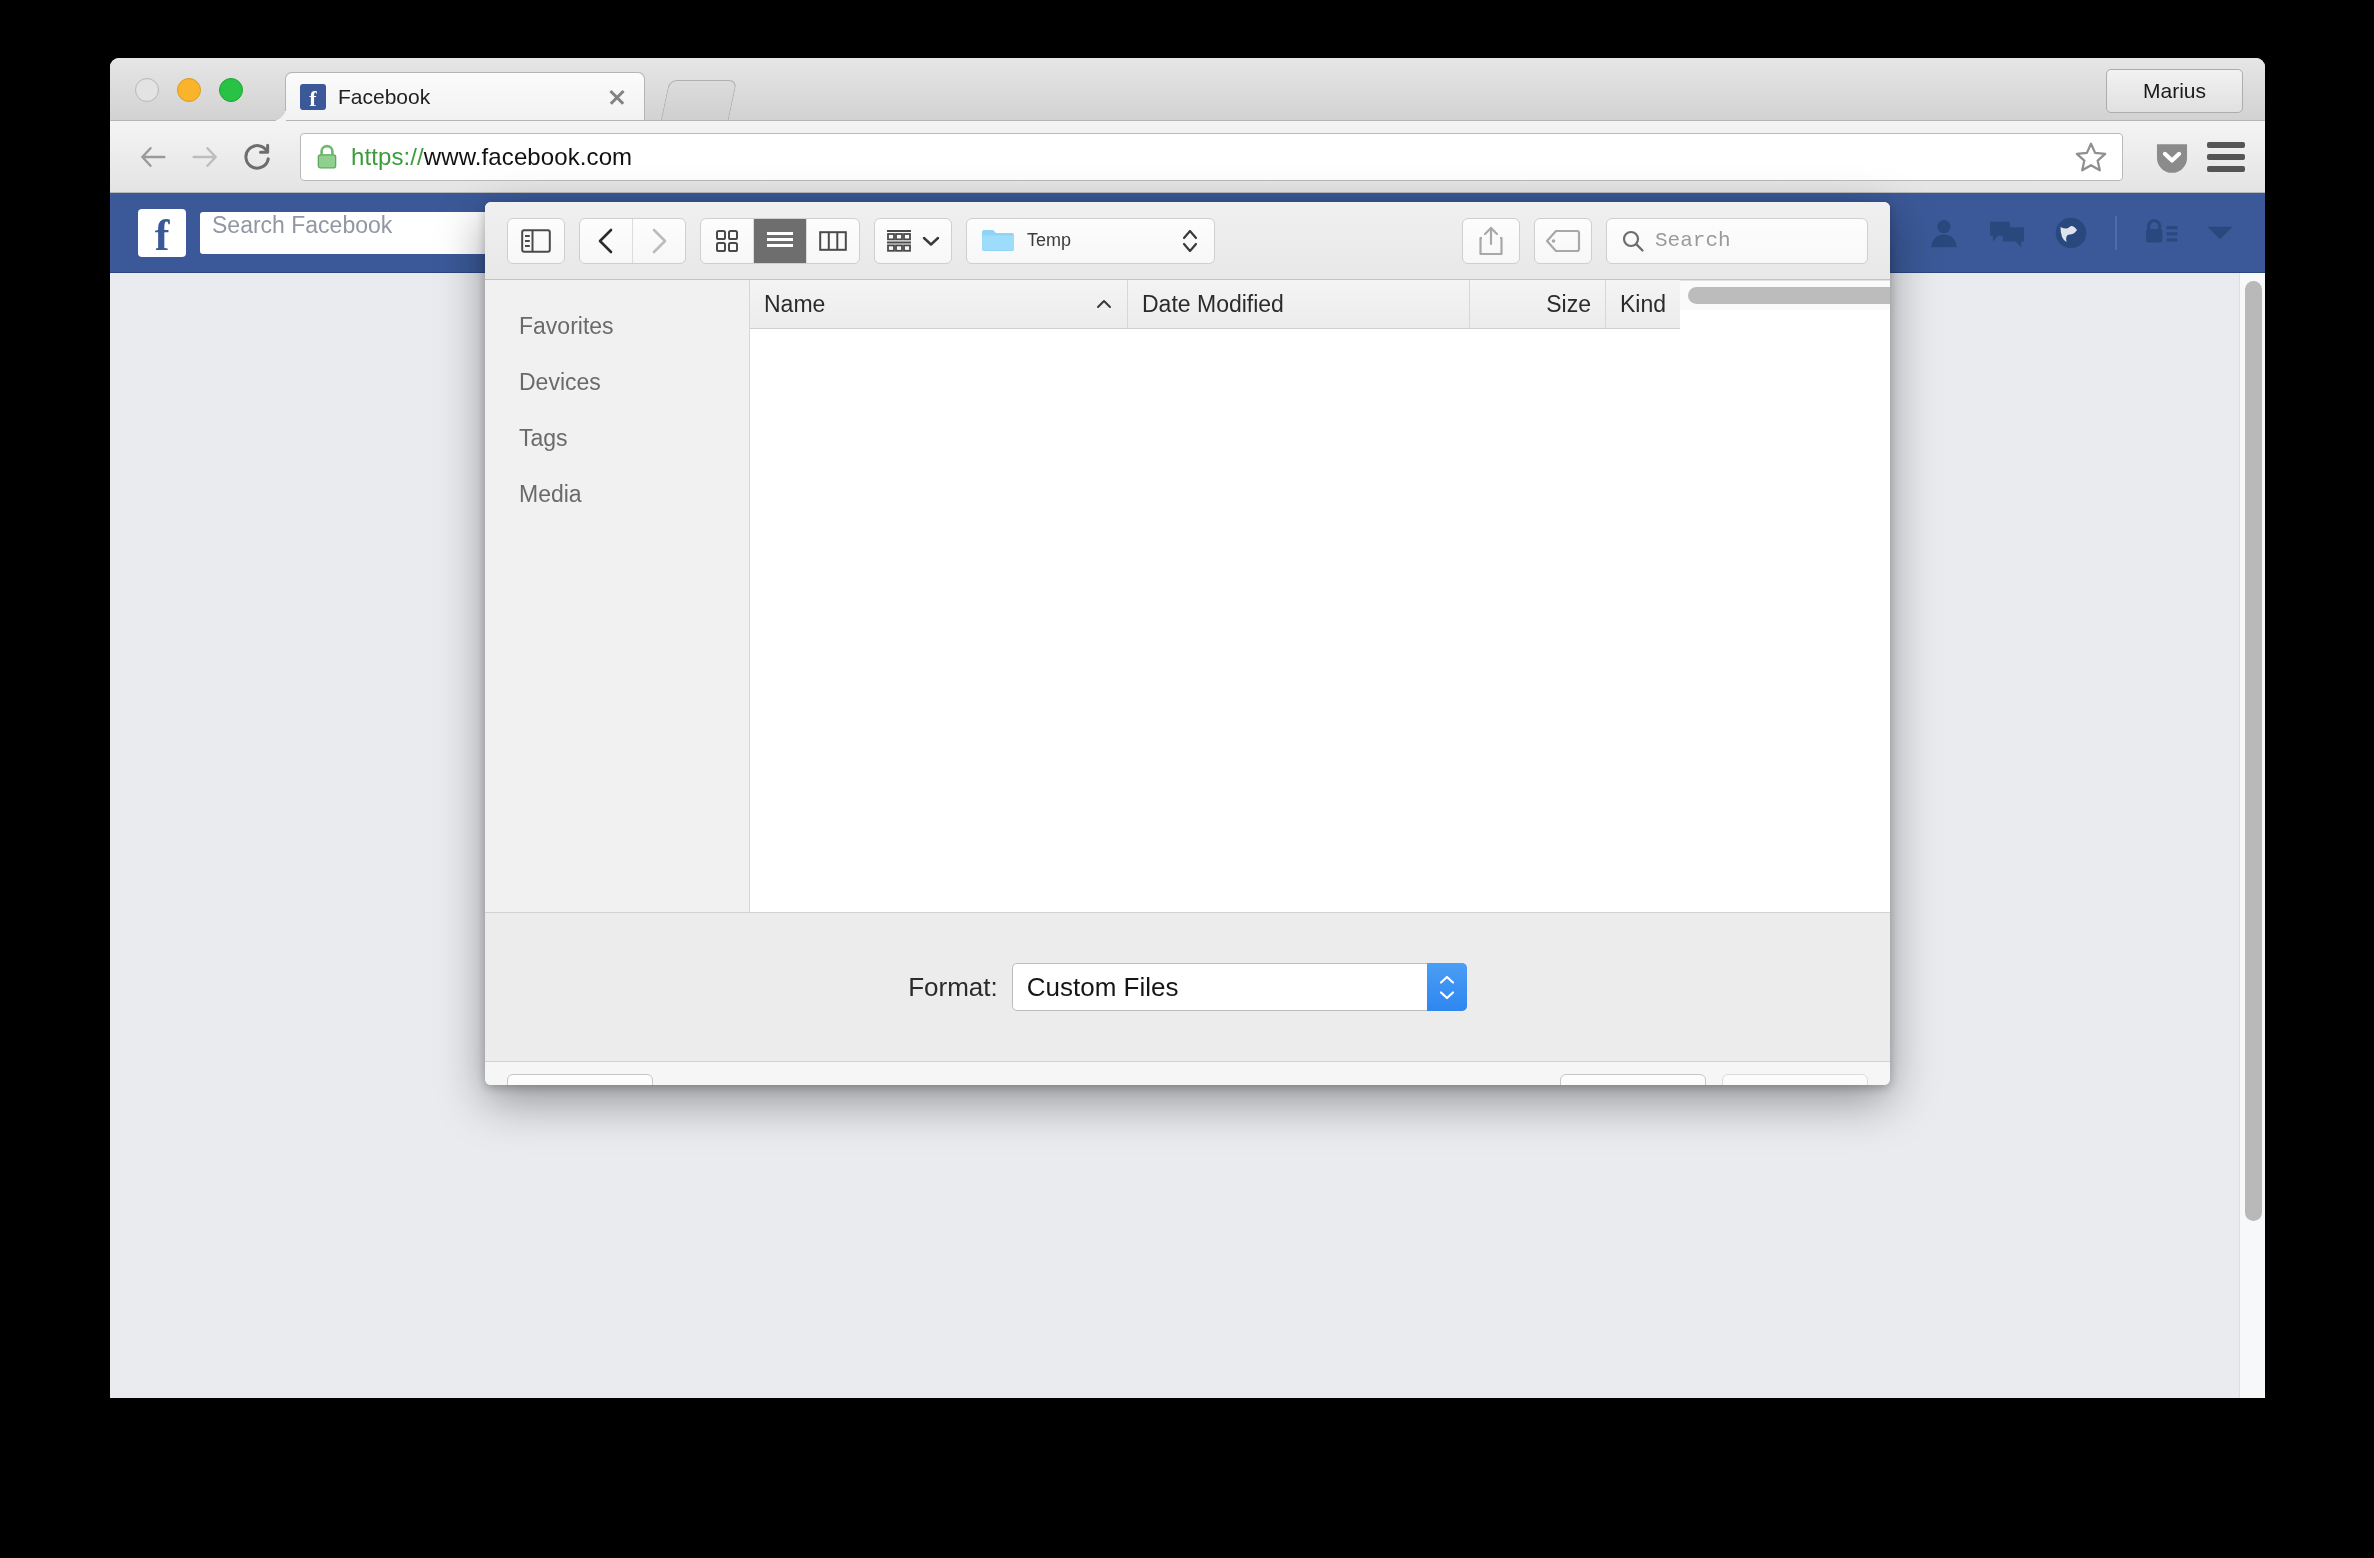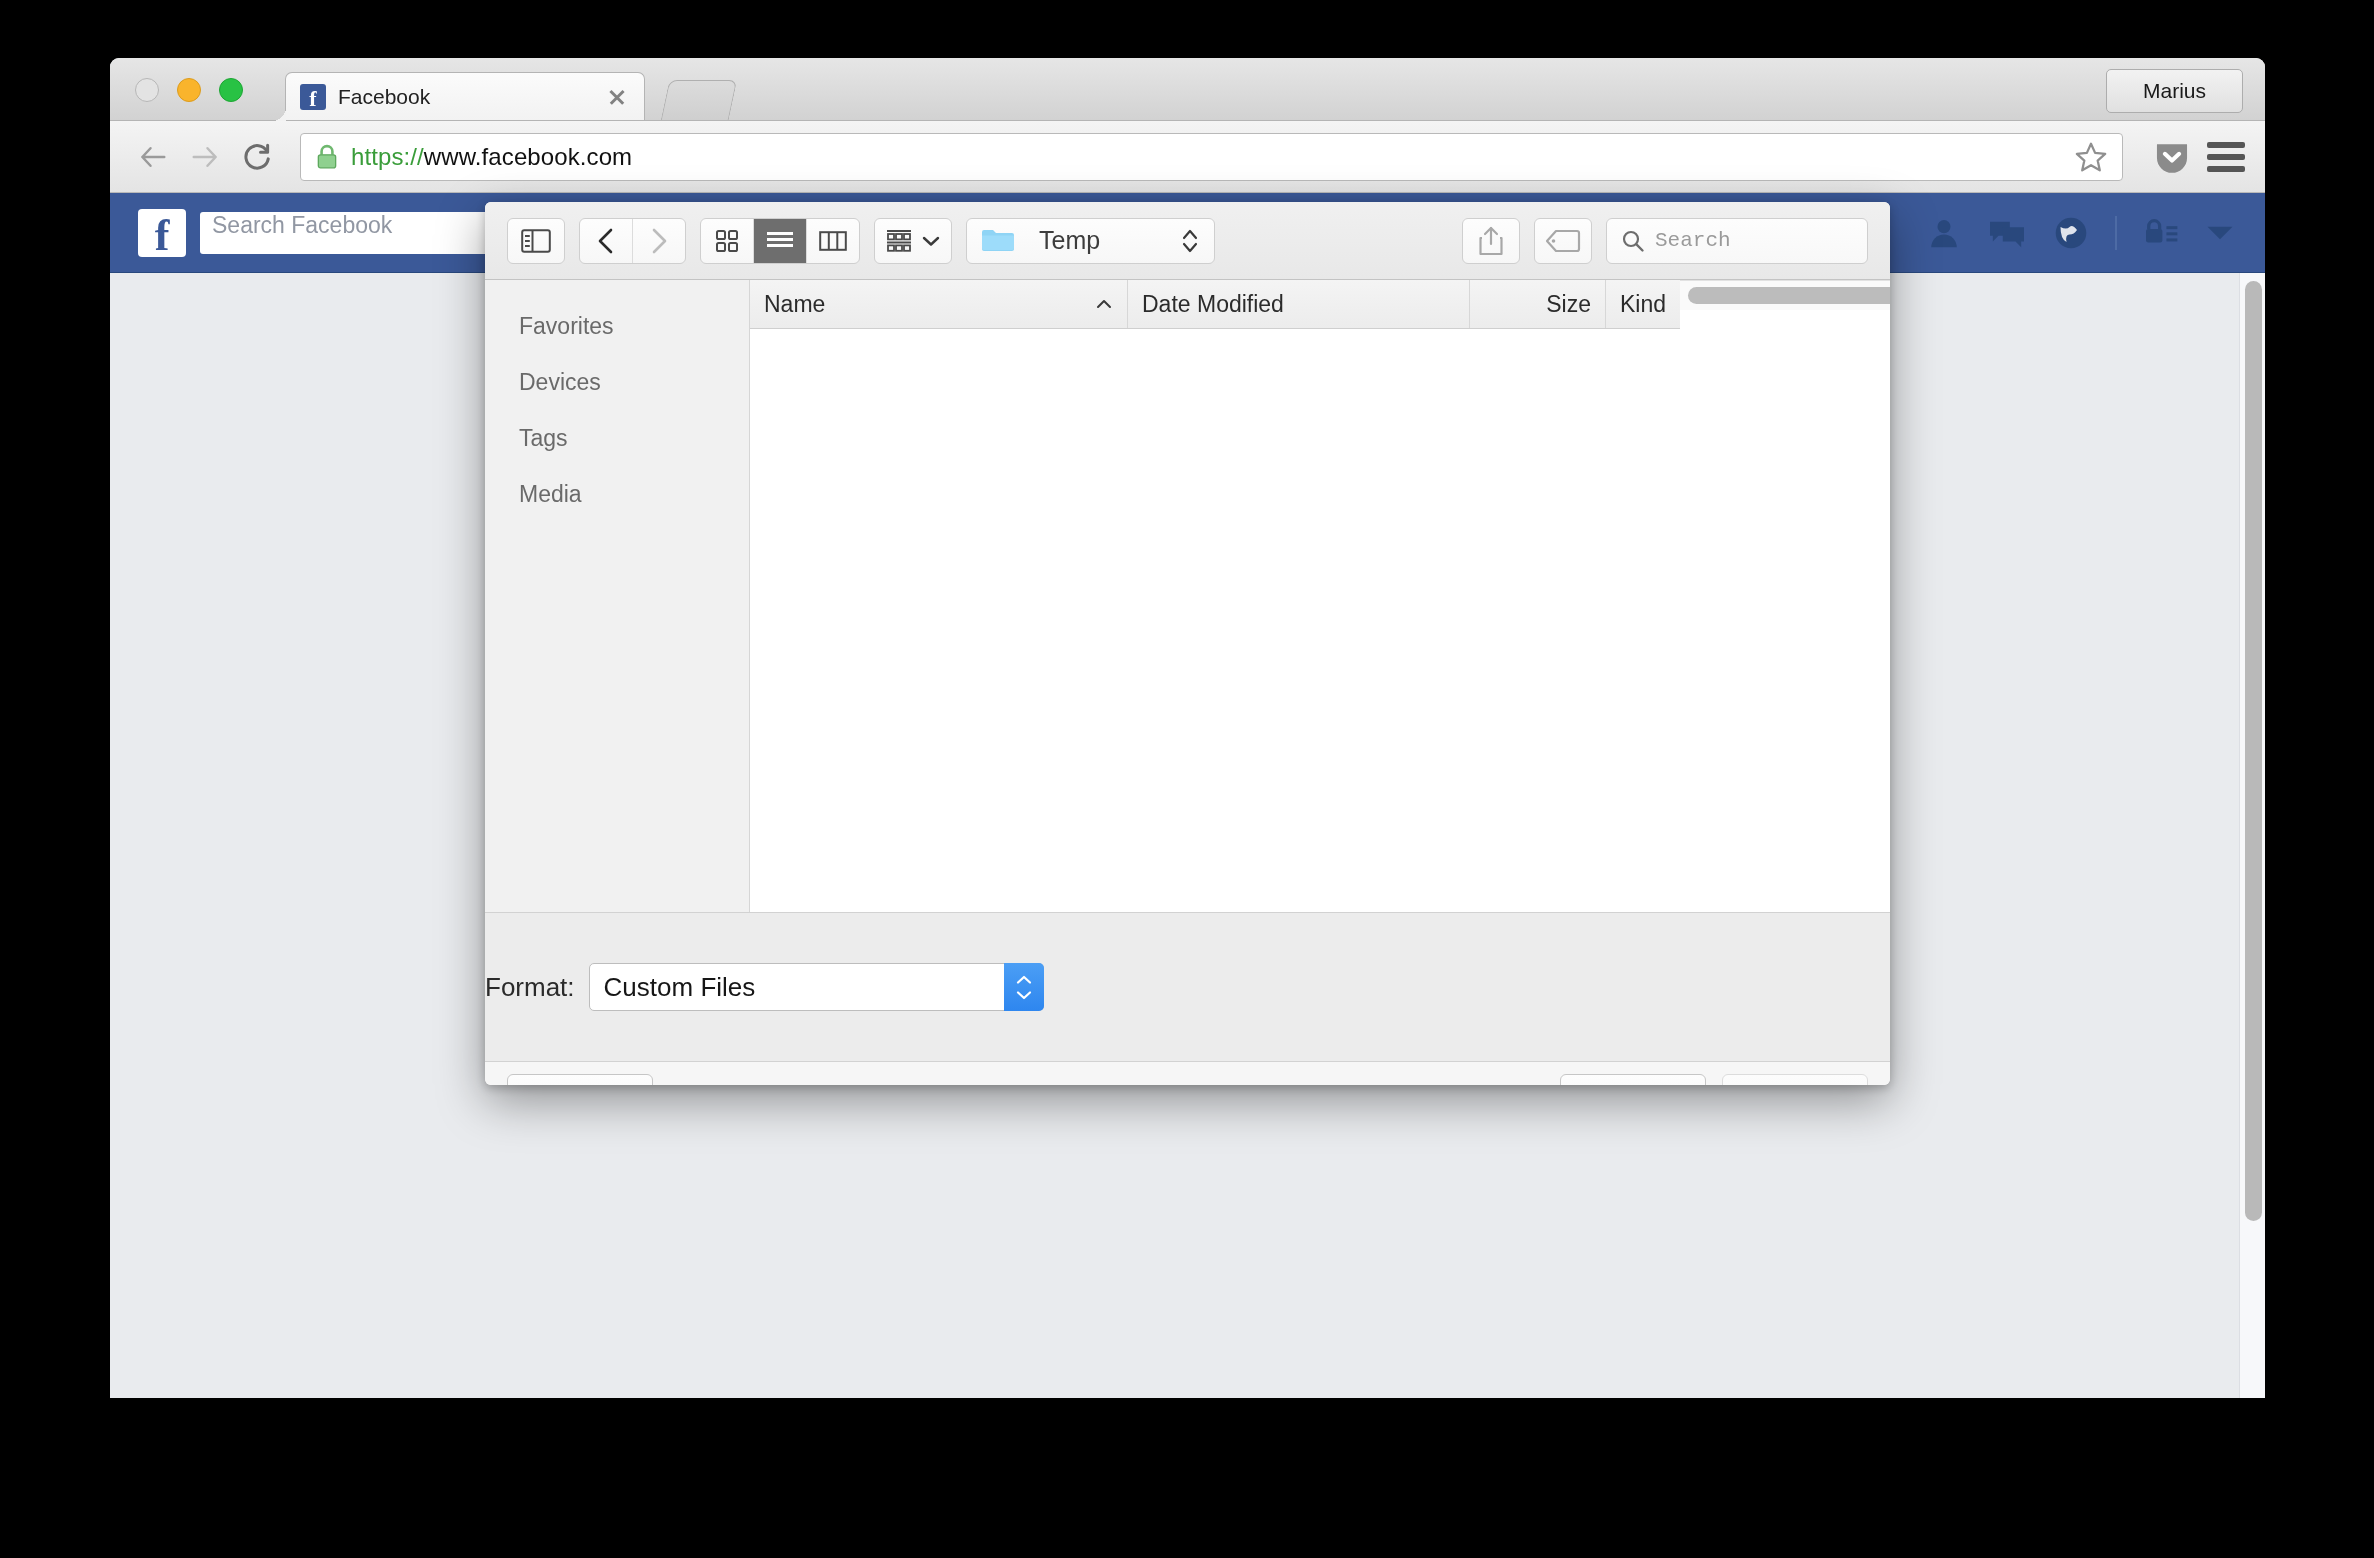--- a/index.html
+++ b/index.html
@@ -150,21 +150,21 @@
     border-right:1px solid #dcdcdc;
   }
   .tb-group .seg:last-child{border-right:none;}
   .tb-group .seg.active{background:#6e6e6e;}
   .pathbtn{
     height:46px;flex:1;max-width:490px;background:linear-gradient(#fdfdfd,#f7f7f7);
     border:1px solid #cfcfcf;border-radius:6px;box-sizing:border-box;
     display:flex;align-items:center;padding:0 14px;
   }
   .folder-ico{width:34px;height:27px;flex:none;margin-right:12px;}
-  .path-label{font-size:25px;color:#3d3d3d;flex:1;margin-left:12px;}
+  .path-label{font-size:18px;color:#3d3d3d;flex:1;}
   .spacer{flex:1;}
   .searchfield{
     height:46px;width:262px;background:linear-gradient(#fdfdfd,#f8f8f8);
     border:1px solid #cfcfcf;border-radius:6px;box-sizing:border-box;
     display:flex;align-items:center;padding:0 14px;gap:10px;
   }
   .search-ph{font-size:21px;color:#9a9a9a;font-family:Liberation Mono, monospace;}
 
   
   .dlg-body{display:flex;height:632px;}
@@ -196,21 +196,21 @@
   .row.plain{background:#fff;}
   .hscroll{
     height:30px;background:#fafafa;border-top:1px solid #e2e2e2;
     display:flex;align-items:center;padding:0 8px;box-sizing:border-box;flex:none;
   }
   .hthumb{height:17px;width:1000px;background:#bcbcbc;border-radius:9px;}
 
   
   .formatrow{
     height:148px;background:#ececec;border-top:1px solid #d2d2d2;
-    display:flex;align-items:center;justify-content:flex-start;gap:14px;
+    display:flex;align-items:center;justify-content:center;gap:14px;
   }
   .fmt-label{font-size:26px;color:#2b2b2b;}
   .fmt-select{
     width:455px;height:48px;background:#fff;border:1px solid #bdbdbd;
     border-radius:5px;box-sizing:border-box;display:flex;align-items:center;
     position:relative;padding:0 14px;
   }
   .fmt-value{font-size:26px;color:#161616;}
   .fmt-stepper{
     position:absolute;right:-1px;top:-1px;width:40px;height:48px;

